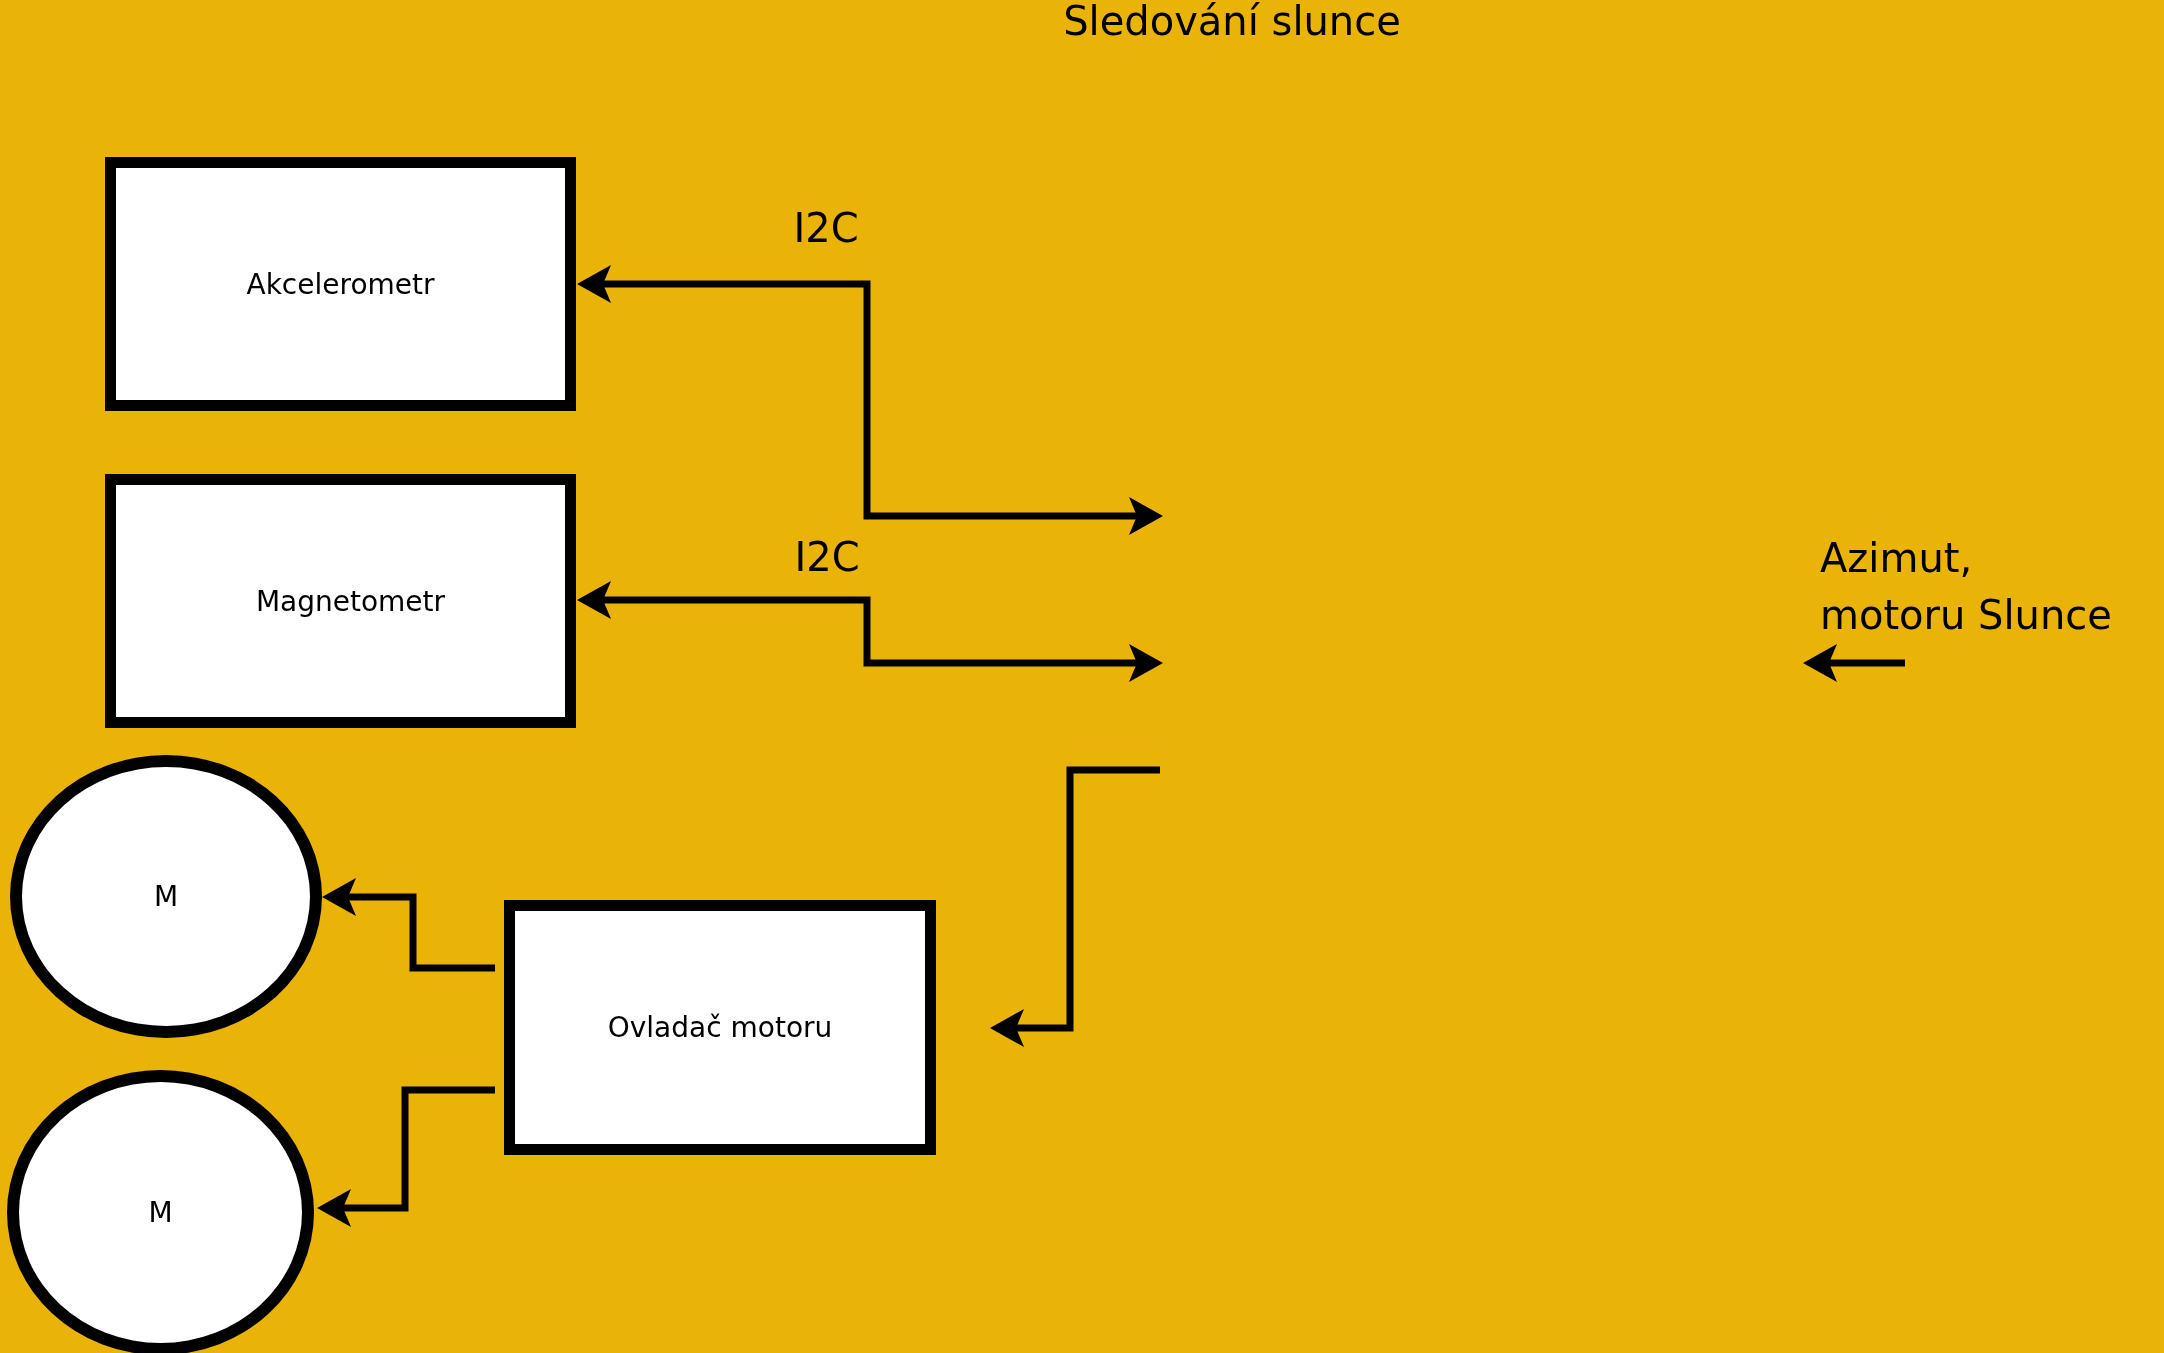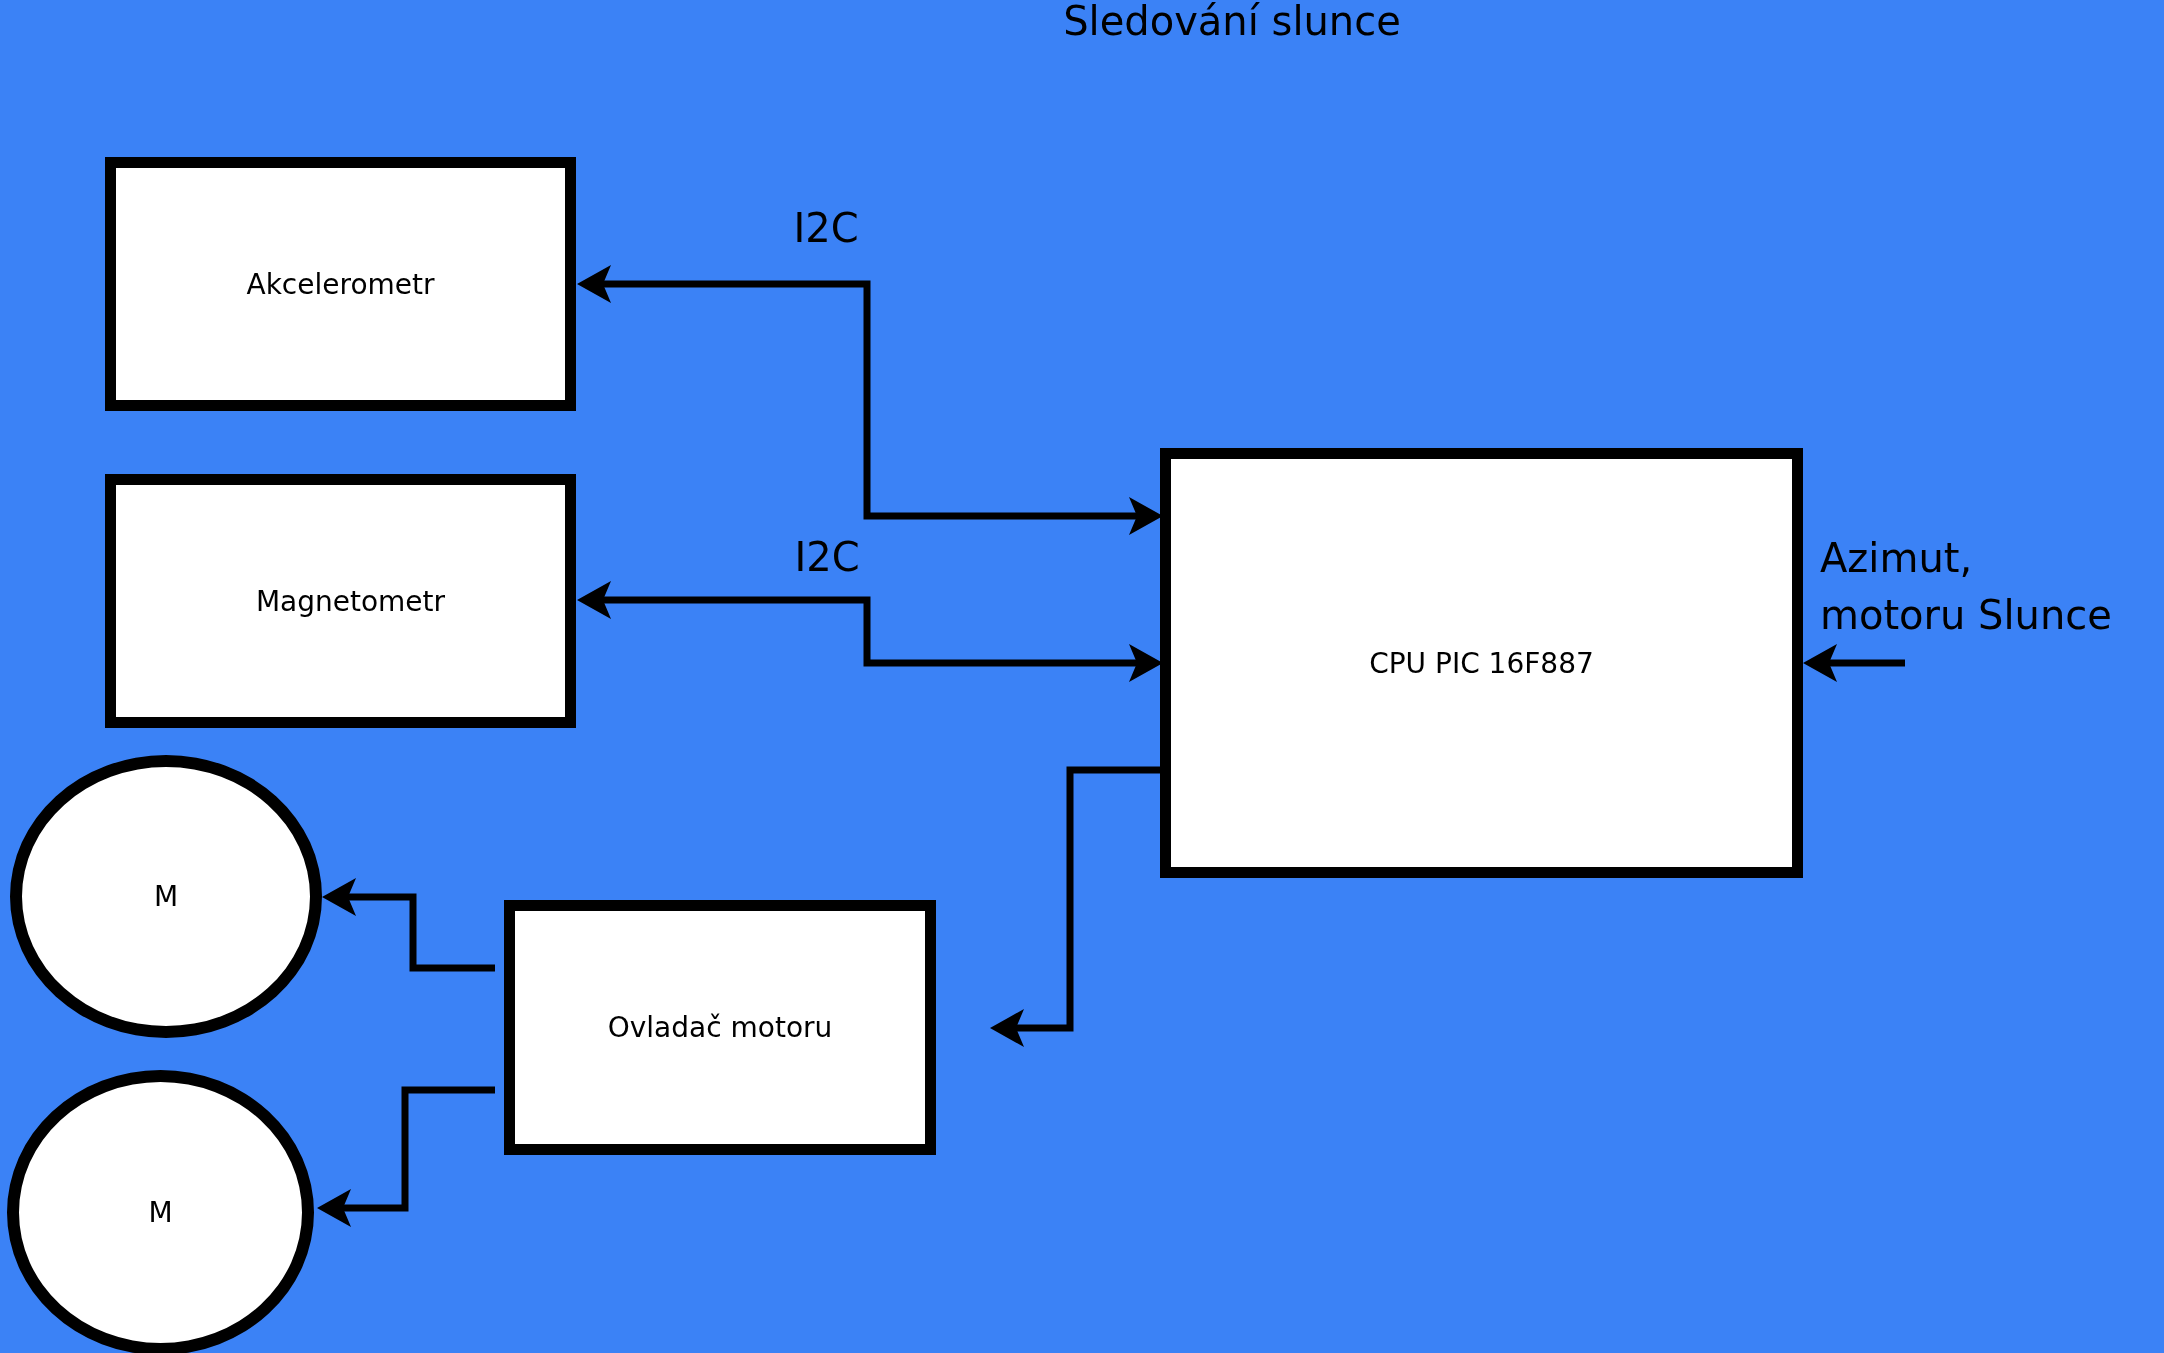--- a/index.html
+++ b/index.html
@@ -1,17 +1,17 @@
 <!DOCTYPE html>
 <html><head>
 <meta charset="utf-8">
 <style>
   html,body{margin:0;padding:0;background:#ffffff;}
   .stage{
-    position:relative;width:2164px;height:1353px;background:#3b82f6;overflow:hidden;
+    position:relative;width:2164px;height:1353px;background:#eab308;overflow:hidden;
     font-family:"DejaVu Sans","Liberation Sans",sans-serif;color:#000;
   }
   .wires{position:absolute;left:0;top:0;z-index:1;}
   .node-box{
     position:absolute;box-sizing:border-box;border:11px solid #000;background:#fff;
     display:flex;align-items:center;justify-content:center;z-index:2;
   }
   .node-circle{
     position:absolute;box-sizing:border-box;border:12px solid #000;background:#fff;
     border-radius:50%;display:flex;align-items:center;justify-content:center;z-index:2;
@@ -61,23 +61,20 @@
   <div id="title" class="free-label centered">Sledování slunce</div>
 
   <div id="box-akcelerometr" class="node-box">
     <span class="node-label">Akcelerometr</span>
   </div>
 
   <div id="box-magnetometr" class="node-box">
     <span class="node-label">Magnetometr</span>
   </div>
 
-  <div id="box-cpu" class="node-box">
-    <span class="node-label">CPU PIC 16F887</span>
-  </div>
 
   <div id="box-ovladac" class="node-box">
     <span class="node-label">Ovladač motoru</span>
   </div>
 
   <div id="circle-m1" class="node-circle">
     <span class="node-label">M</span>
   </div>
 
   <div id="circle-m2" class="node-circle">

